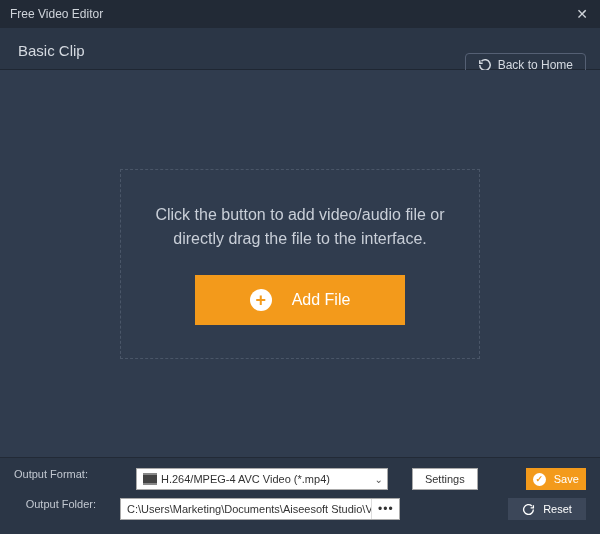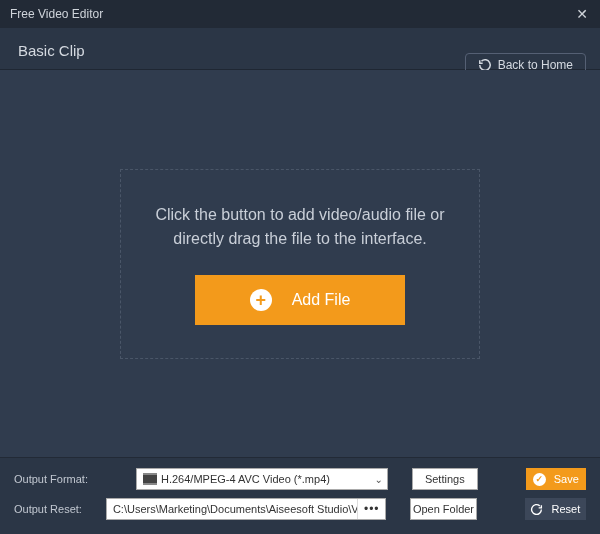--- a/index.html
+++ b/index.html
@@ -60,21 +60,21 @@
     width: 22px; height: 22px; border-radius: 50%; background: #fff;
     display: flex; align-items: center; justify-content: center;
     color: #f39a1b; font-weight: bold; font-size: 18px; line-height: 1;
   }
   .footer {
     background: #2b3646;
     padding: 10px 14px 14px 14px;
     display: flex; flex-direction: column; gap: 8px;
     border-top: 1px solid #222a36;
   }
-  .row { display: flex; align-items: center; gap: 24px; }
+  .row { display: flex; gap: 24px; }
   .label { color: #c2c8d1; font-size: 11px; width: 82px; text-align: right; white-space: nowrap; }
   .format-select {
     flex: 0 0 252px; height: 22px; background: #fff; border: 1px solid #aaa;
     display: flex; align-items: center; padding: 0 4px 0 6px; font-size: 11px;
     color: #333; gap: 4px; cursor: pointer; position: relative; margin-left: 24px;
   }
   .format-icon { width: 14px; height: 12px; display:flex; align-items:center; justify-content:center; }
   .format-text { flex: 1; white-space: nowrap; overflow: hidden; }
   .format-select .chev { color: #555; font-size: 10px; }
   .folder-input {
@@ -159,30 +159,27 @@
       <button class="small-btn">
         <span>Settings</span>
       </button>
       <span class="spacer"></span>
       <button class="action-btn save-btn">
         <span class="check-circle">✓</span>
         <span>Save</span>
       </button>
     </div>
     <div class="row">
-      <span class="label">Output Reset:</span>
+      <span class="label">Output Folder:</span>
       <div class="folder-input">
         <span class="folder-text">C:\Users\Marketing\Documents\Aiseesoft Studio\Video</span>
         <div class="folder-browse">
           <span>•••</span>
         </div>
       </div>
-      <button class="small-btn">
-        <span>Open Folder</span>
-      </button>
       <span class="spacer"></span>
       <button class="action-btn reset-btn">
         <svg class="reset-icon" viewBox="0 0 24 24" fill="none" stroke="#fff" stroke-width="2.5">
           <path d="M21 12a9 9 0 1 1-3-6.7"></path>
           <path d="M21 4v5h-5"></path>
         </svg>
         <span>Reset</span>
       </button>
     </div>
   </div>

